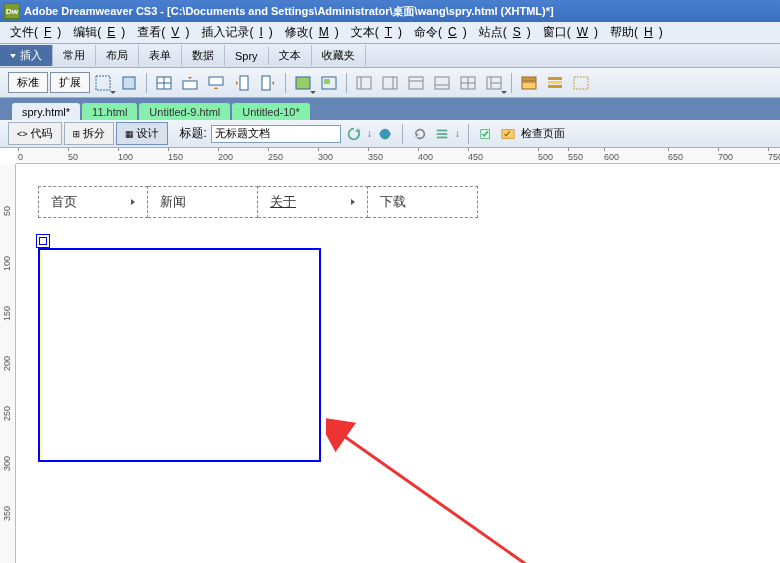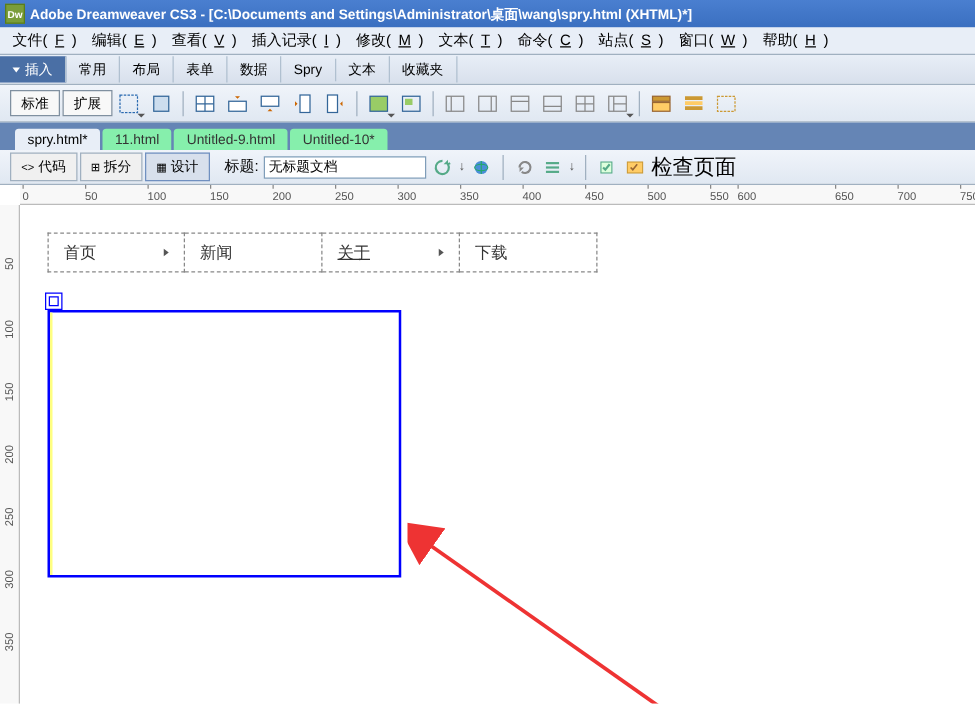--- a/index.html
+++ b/index.html
@@ -271,37 +271,37 @@
         <rect x="2" y="3" width="10" height="10" fill="#dfd" stroke="#5a8"></rect>
         <path d="M4 8l2 2 4-5" fill="none" stroke="#5a8" stroke-width="2"></path>
       </svg>
     </div>
   <div class="db-icon">
       <svg width="14" height="14" viewBox="0 0 16 16">
         <rect x="1" y="3" width="14" height="10" fill="#fc6" stroke="#c93"></rect>
         <path d="M4 8l2 2 4-5" fill="none" stroke="#963" stroke-width="1.5"></path>
       </svg>
     </div>
-  <span style="font-size:17px">检查页面</span>
+  <span style="font-size:11px">检查页面</span>
 </div>
 
 <div class="ruler-h" id="rulerh">
     <span class="tick" style="left: 2px;">0</span>
     <span class="tick" style="left: 52px;">50</span>
     <span class="tick" style="left: 102px;">100</span>
     <span class="tick" style="left: 152px;">150</span>
     <span class="tick" style="left: 202px;">200</span>
     <span class="tick" style="left: 252px;">250</span>
     <span class="tick" style="left: 302px;">300</span>
     <span class="tick" style="left: 352px;">350</span>
     <span class="tick" style="left: 402px;">400</span>
     <span class="tick" style="left: 452px;">450</span>
-    <span class="tick" style="left: 502px;">500</span>
+    <span class="tick" style="left: 522px;">500</span>
     <span class="tick" style="left: 552px;">550</span>
-    <span class="tick" style="left: 574px;">600</span>
+    <span class="tick" style="left: 588px;">600</span>
     <span class="tick" style="left: 652px;">650</span>
     <span class="tick" style="left: 702px;">700</span>
     <span class="tick" style="left: 752px;">750</span>
   </div>
 
 <div class="canvas-wrap">
   <div class="ruler-v" id="rulerv">
       <span class="tick" style="top: 42px;">50</span>
       <span class="tick" style="top: 92px;">100</span>
       <span class="tick" style="top: 142px;">150</span>

